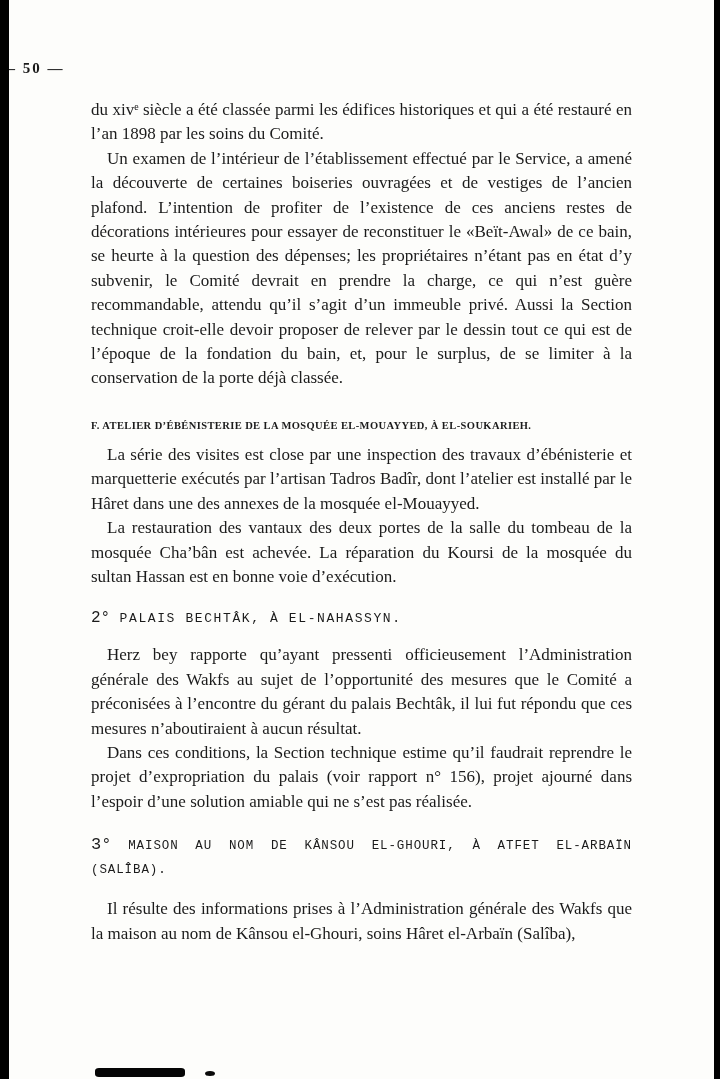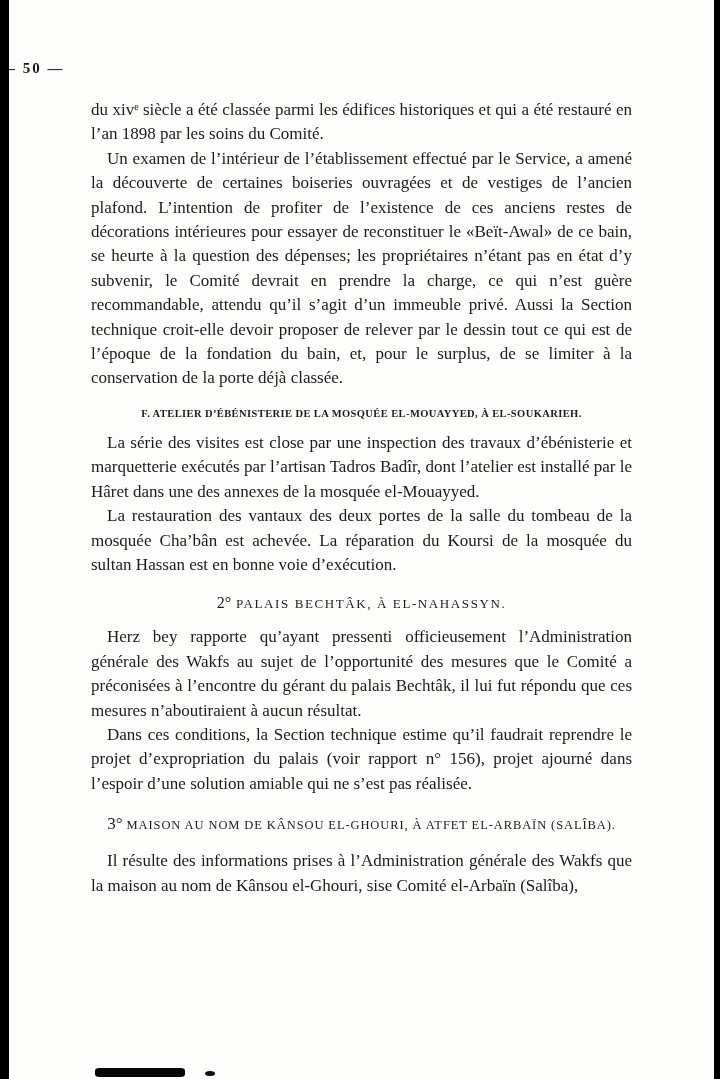--- a/index.html
+++ b/index.html
@@ -39,34 +39,33 @@
   .text-block {
     width: 541px;
     margin: 21px 0 0 91px;
     font-size: 17px;
     line-height: 24.4px;
     text-align: justify;
   }
   p.para { text-indent: 16px; }
   p.para.no-indent { text-indent: 0; }
   h3.subheading {
-    text-align: center;
     font-size: 10.5px;
     font-weight: bold;
     letter-spacing: 0.4px;
     line-height: 14px;
-    margin: 16px 0 10px 0;
+    margin: 28px 0 10px 0;
   }
   h2.heading {
-    text-align: center;
     font-weight: normal;
     font-size: 13px;
     letter-spacing: 1.6px;
-    line-height: 18px;
+    line-height: 24px;
     margin: 17px 0 12px 0;
+    font-family: Liberation Mono, monospace;
   }
   h2.heading .num { font-size: 16px; letter-spacing: 0; }
   h2.heading-3 { font-size: 12.5px; letter-spacing: 0.9px; margin: 19px 0 15px 0; }
   h2.heading-3 .num { font-size: 17px; }
 </style>
 </head>
 <body>
 
 <div class="page">
   <div class="edge edge-left"></div>
@@ -85,15 +84,15 @@
     <p class="para">La série des visites est close par une inspection des travaux d’ébénisterie et marquetterie exécutés par l’artisan Tadros Badîr, dont l’atelier est installé par le Hâret dans une des annexes de la mosquée el-Mouayyed.</p>
     <p class="para">La restauration des vantaux des deux portes de la salle du tombeau de la mosquée Cha’bân est achevée. La réparation du Koursi de la mosquée du sultan Hassan est en bonne voie d’exécution.</p>
 
     <h2 class="heading"><span class="num">2°</span> <span>PALAIS BECHTÂK, À EL-NAHASSYN.</span></h2>
 
     <p class="para">Herz bey rapporte qu’ayant pressenti officieusement l’Administration générale des Wakfs au sujet de l’opportunité des mesures que le Comité a préconisées à l’encontre du gérant du palais Bechtâk, il lui fut répondu que ces mesures n’aboutiraient à aucun résultat.</p>
     <p class="para">Dans ces conditions, la Section technique estime qu’il faudrait reprendre le projet d’expropriation du palais (voir rapport n° 156), projet ajourné dans l’espoir d’une solution amiable qui ne s’est pas réalisée.</p>
 
     <h2 class="heading heading-3"><span class="num">3°</span> <span>MAISON AU NOM DE KÂNSOU EL-GHOURI, À ATFET EL-ARBAÏN (SALÎBA).</span></h2>
 
-    <p class="para">Il résulte des informations prises à l’Administration générale des Wakfs que la maison au nom de Kânsou el-Ghouri, sise Comité el-Arbaïn (Salîba),</p>
+    <p class="para">Il résulte des informations prises à l’Administration générale des Wakfs que la maison au nom de Kânsou el-Ghouri, soins Hâret el-Arbaïn (Salîba),</p>
   </div>
 </div>
 
 </body></html>

